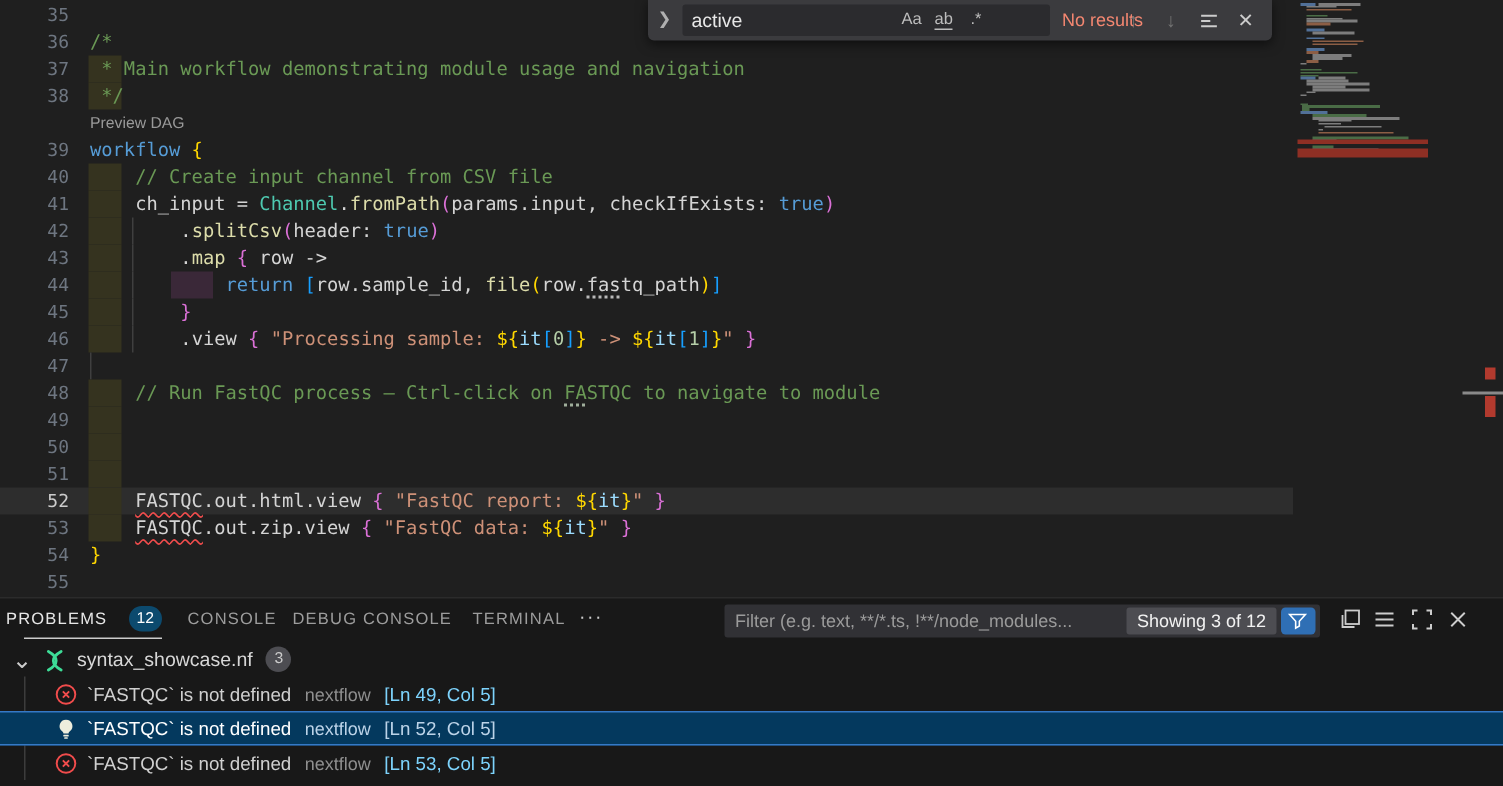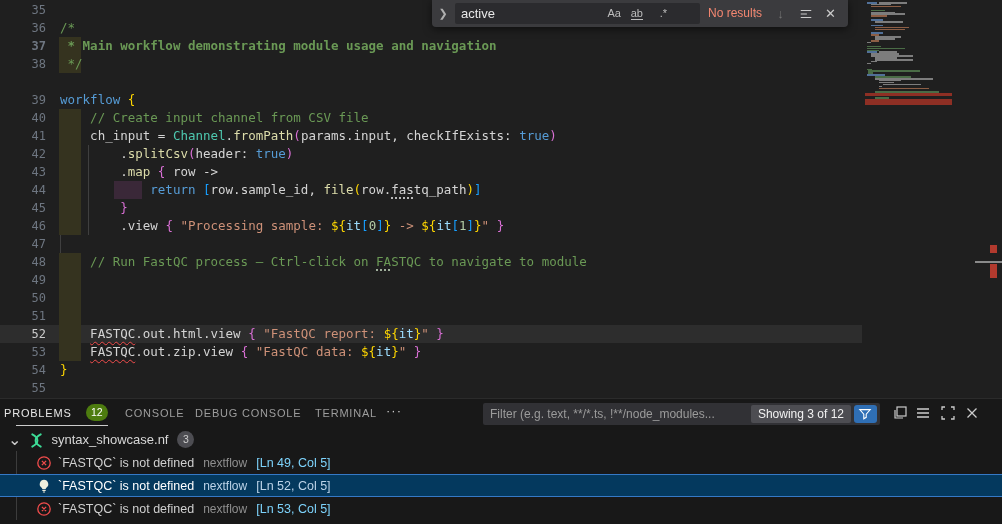--- a/index.html
+++ b/index.html
@@ -36,21 +36,21 @@
     position:absolute; left:432px; top:0; width:416px; height:27px; background:#3b3b3e;
     border-radius:0 0 4px 4px; box-shadow:0 2px 8px rgba(0,0,0,.55); z-index:30;
   }
   #find-toggle { position:absolute; left:3px; top:5px; width:16px; height:16px; color:#b0b0b0;
     font-size:11px; line-height:16px; text-align:center; cursor:pointer; }
   #find-input-box { position:absolute; left:23px; top:3px; width:245px; height:21px;
     background:#2b2b2e; border-radius:2px; }
   #find-input { position:absolute; left:6px; top:0; width:160px; height:21px; background:transparent;
     border:0; outline:0; color:#e8e8e8; font-size:13px; font-family:"Liberation Sans",sans-serif; }
   .find-opt { position:absolute; top:2px; width:20px; height:17px; color:#bdbdbd; font-size:11px;
-    line-height:17px; text-align:right; border-radius:3px; cursor:pointer; }
+    line-height:17px; text-align:left; border-radius:3px; cursor:pointer; }
   #opt-word span { border-bottom:1px solid #bdbdbd; }
   #find-results { position:absolute; left:276px; top:0; height:27px; line-height:27px;
     color:#f48771; font-size:12px; }
   .find-btn { position:absolute; top:5px; width:17px; height:17px; color:#cccccc; text-align:center;
     line-height:17px; font-size:13px; cursor:pointer; }
   .find-btn.disabled { color:#747474; }
 
   
   #minimap { position:absolute; left:865px; top:0; width:123px; height:397px; }
   .mrow { position:absolute; height:1.6px; opacity:.85; }
@@ -61,21 +61,21 @@
   #ruler-cursor { position:absolute; left:975px; width:27px; height:2px; background:#8a8a8a; z-index:5; }
 
   
   #panel { position:absolute; left:0; top:398px; width:1002px; height:126px; background:#181818;
     border-top:1px solid #2b2b2b; }
   .ptab { position:absolute; top:0; height:28px; line-height:28px; font-size:11px; letter-spacing:.8px;
     color:#9d9d9d; cursor:pointer; }
   .ptab.active { color:#e7e7e7; }
   #tab-underline { position:absolute; top:26px; height:1px; background:#cccccc; }
   #tab-badge { position:absolute; top:5px; height:17px; min-width:17px; padding:0 5px; border-radius:9px;
-    background:#4d7c0f; color:#ffffff; font-size:10.5px; line-height:17px; text-align:center; }
+    background:#0c4a6e; color:#ffffff; font-size:10.5px; line-height:17px; text-align:center; }
   #panel-more { position:absolute; top:0; height:28px; line-height:24px; color:#cccccc; font-size:13px;
     letter-spacing:1px; cursor:pointer; }
   #filter-box { position:absolute; left:483px; top:4px; width:397px; height:22px; background:#313135;
     border-radius:2px; }
   #filter-input { position:absolute; left:7px; top:0; width:250px; height:22px; background:transparent;
     border:0; outline:0; color:#cccccc; font-size:12px; font-family:"Liberation Sans",sans-serif; }
   #filter-input::placeholder { color:#9b9b9b; }
   #filter-badge { position:absolute; right:29px; top:2px; height:18px; padding:0 7px; background:#4d4d52;
     border-radius:2px; color:#f2f2f2; font-size:12px; line-height:18px; }
   #filter-funnel { position:absolute; right:3px; top:2px; width:23px; height:18px; background:#2f6fb5;
@@ -100,22 +100,23 @@
   .prow.selected .p-src, .prow.selected .p-loc { color:#bcd3e8; }
 </style>
 </head>
 <body>
 
 <div id="root">
 
   <div id="editor">
       <div class="crow" style="top: 1px;"><div class="lnum">35</div></div>
       <div class="crow" style="top: 19px;"><div class="lnum">36</div><div class="ltext"><span class="cm">/*</span></div></div>
-      <div class="crow" style="top: 37px; font-weight: bold;"><div class="band"></div><div class="lnum">37</div><div class="ltext"><span class="cm"> * Main workflow demonstrating module usage and navigation</span></div></div>
+      <div class="crow" style="top: 37px;"><div class="band"></div><div class="lnum">37</div><div class="ltext"><span class="cm"> * Main workflow demonstrating module usage and navigation</span></div></div>
       <div class="crow" style="top: 55px;"><div class="band"></div><div class="lnum">38</div><div class="ltext"><span class="cm"> */</span></div></div>
+      <div class="crow" style="top: 73px;"><div class="lens">Preview DAG</div></div>
       <div class="crow" style="top: 91px;"><div class="lnum">39</div><div class="ltext"><span class="kw">workflow </span><span class="b1">{</span></div></div>
       <div class="crow" style="top: 109px;"><div class="band"></div><div class="lnum">40</div><div class="ltext"><span class="sp">    </span><span class="cm">// Create input channel from CSV file</span></div></div>
       <div class="crow" style="top: 127px;"><div class="band"></div><div class="lnum">41</div><div class="ltext"><span class="sp">    </span><span class="var">ch_input </span><span class="var">= </span><span class="cls">Channel</span><span class="var">.</span><span class="fn">fromPath</span><span class="b2">(</span><span class="var">params.input</span><span class="var">, </span><span class="var">checkIfExists: </span><span class="kw">true</span><span class="b2">)</span></div></div>
       <div class="crow" style="top: 145px;"><div class="band"></div><div class="iguide" style="left: 88px;"></div><div class="lnum">42</div><div class="ltext"><span class="sp">        </span><span class="var">.</span><span class="fn">splitCsv</span><span class="b2">(</span><span class="var">header: </span><span class="kw">true</span><span class="b2">)</span></div></div>
       <div class="crow" style="top: 163px;"><div class="band"></div><div class="iguide" style="left: 88px;"></div><div class="lnum">43</div><div class="ltext"><span class="sp">        </span><span class="var">.</span><span class="fn">map </span><span class="b2">{</span><span class="var"> row </span><span class="var">-&gt;</span></div></div>
       <div class="crow" style="top: 181px;"><div class="band"></div><div class="band2"></div><div class="iguide" style="left: 88px;"></div><div class="lnum">44</div><div class="ltext"><span class="sp">            </span><span class="kw">return </span><span class="b3">[</span><span class="var">row.sample_id</span><span class="var">, </span><span class="fn">file</span><span class="b1">(</span><span class="var">row.</span><span class="vdots">fas</span><span class="var">tq_path</span><span class="b1">)</span><span class="b3">]</span></div></div>
       <div class="crow" style="top: 199px;"><div class="band"></div><div class="iguide" style="left: 88px;"></div><div class="lnum">45</div><div class="ltext"><span class="sp">        </span><span class="b2">}</span></div></div>
       <div class="crow" style="top: 217px;"><div class="band"></div><div class="iguide" style="left: 88px;"></div><div class="lnum">46</div><div class="ltext"><span class="sp">        </span><span class="var">.</span><span class="var">view </span><span class="b2">{ </span><span class="str">"Processing sample: </span><span class="b1">${</span><span class="pvar">it</span><span class="b3">[</span><span class="num">0</span><span class="b3">]</span><span class="b1">}</span><span class="str"> -&gt; </span><span class="b1">${</span><span class="pvar">it</span><span class="b3">[</span><span class="num">1</span><span class="b3">]</span><span class="b1">}</span><span class="str">" </span><span class="b2">}</span></div></div>
       <div class="crow" style="top: 235px;"><div class="iguide" style="left: 60px;"></div><div class="lnum">47</div></div>
       <div class="crow" style="top: 253px;"><div class="band"></div><div class="lnum">48</div><div class="ltext"><span class="sp">    </span><span class="cm">// Run FastQC process – Ctrl-click on </span><span class="cdots">FA</span><span class="cm">STQC to navigate to module</span></div></div>

